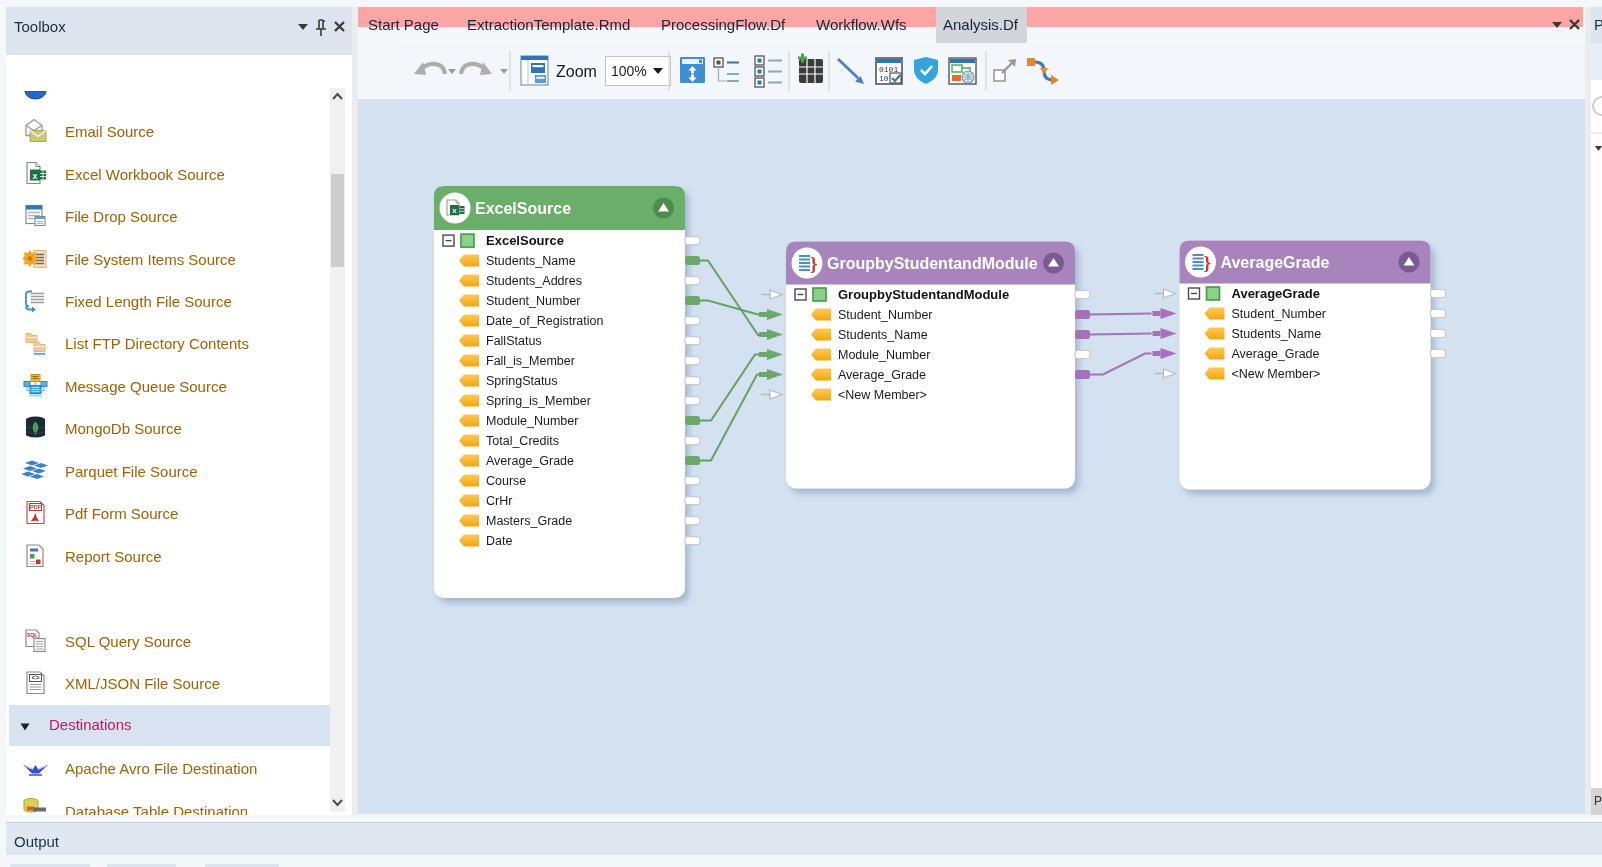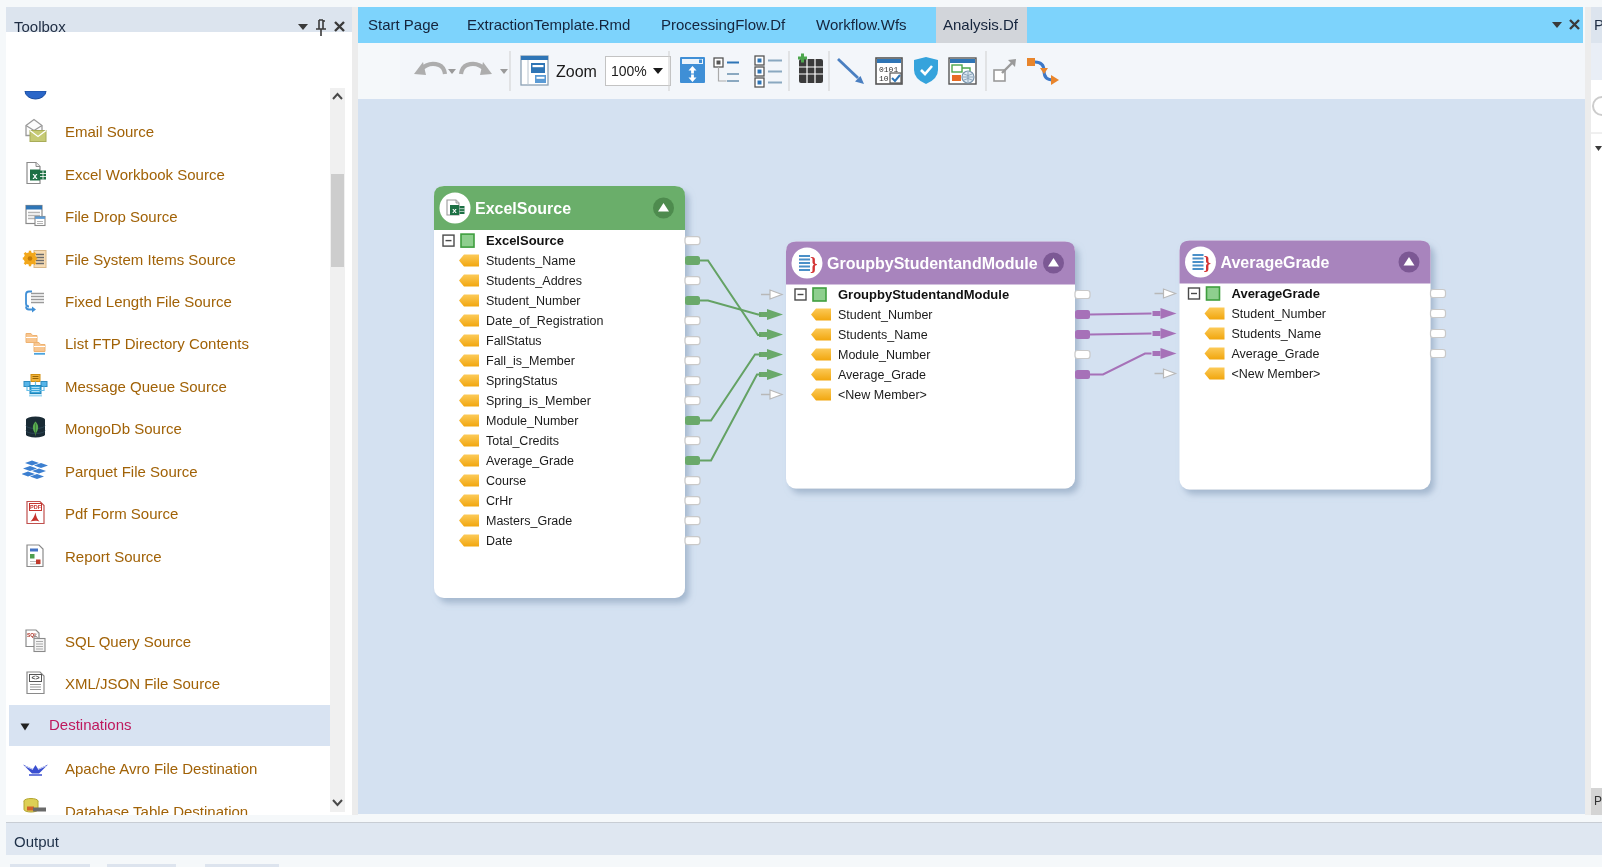--- a/index.html
+++ b/index.html
@@ -2,33 +2,33 @@
 <html><head>
 <meta charset="utf-8">
 <style>
   * { margin:0; padding:0; box-sizing:border-box; }
   html,body { width:1602px; height:867px; overflow:hidden; background:#f5f8fa;
     font-family:"Liberation Sans", sans-serif; }
   .abs { position:absolute; }
   #page { position:relative; width:1602px; height:867px; }
   
   #toolbox { left:6px; top:7px; width:346px; height:808px; background:#ffffff; }
-  #tb-header { left:6px; top:7px; width:346px; height:25px; background:#dce4ee; color:#1e2c42;
+  #tb-header { left:6px; top:7px; width:346px; height:48px; background:#dce4ee; color:#1e2c42;
     font-size:15px; line-height:40px; padding-left:8px; }
   #tb-search { left:6px; top:47px; width:346px; height:44px; background:#fff; }
   #tb-search .ph { position:absolute; left:9px; top:13px; font-size:15px; color:#9aa0a6; }
   #tb-list { left:6px; top:91px; width:346px; height:724px; background:#fff; overflow:hidden; }
   .tbrow { position:absolute; left:0; width:330px; height:42px; }
   .tbrow .lbl { position:absolute; left:59px; top:50%; transform:translateY(-50%);
     font-size:15px; color:#a16207; white-space:nowrap; }
   .tbrow .ico { position:absolute; left:16px; top:50%; transform:translateY(-50%); width:27px; height:27px; }
   #tb-scroll { left:330px; top:88px; width:15px; height:724px; background:#f0f0f0; }
   #tb-thumb { left:331px; top:174px; width:13px; height:93px; background:#cdcdcd; }
   
-  #tabbar { left:358px; top:7px; width:1225px; height:36px; background:#7dd3fc; }
+  #tabbar { left:358px; top:7px; width:1225px; height:20px; background:#fca5a5; }
   .tab { position:absolute; top:0; height:36px; line-height:36px; font-size:15px; color:#15243c; }
   #tab-active { position:absolute; left:578px; top:0; width:91px; height:36px; background:#d2d5da; }
   
   #toolbar { left:358px; top:43px; width:1225px; height:56px; background:#f3f6fa;margin-left:42px; }
   
   #canvas { left:358px; top:99px; width:1227px; height:715px; background:#d4e1f1; }
   
   #rsplit { left:1585px; top:7px; width:6px; height:808px; background:#ececec; }
   #rpanel { left:1591px; top:7px; width:11px; height:808px; background:#ffffff; }
   #rpanel-hdr { left:1591px; top:7px; width:11px; height:36px; background:#dce4ee;

